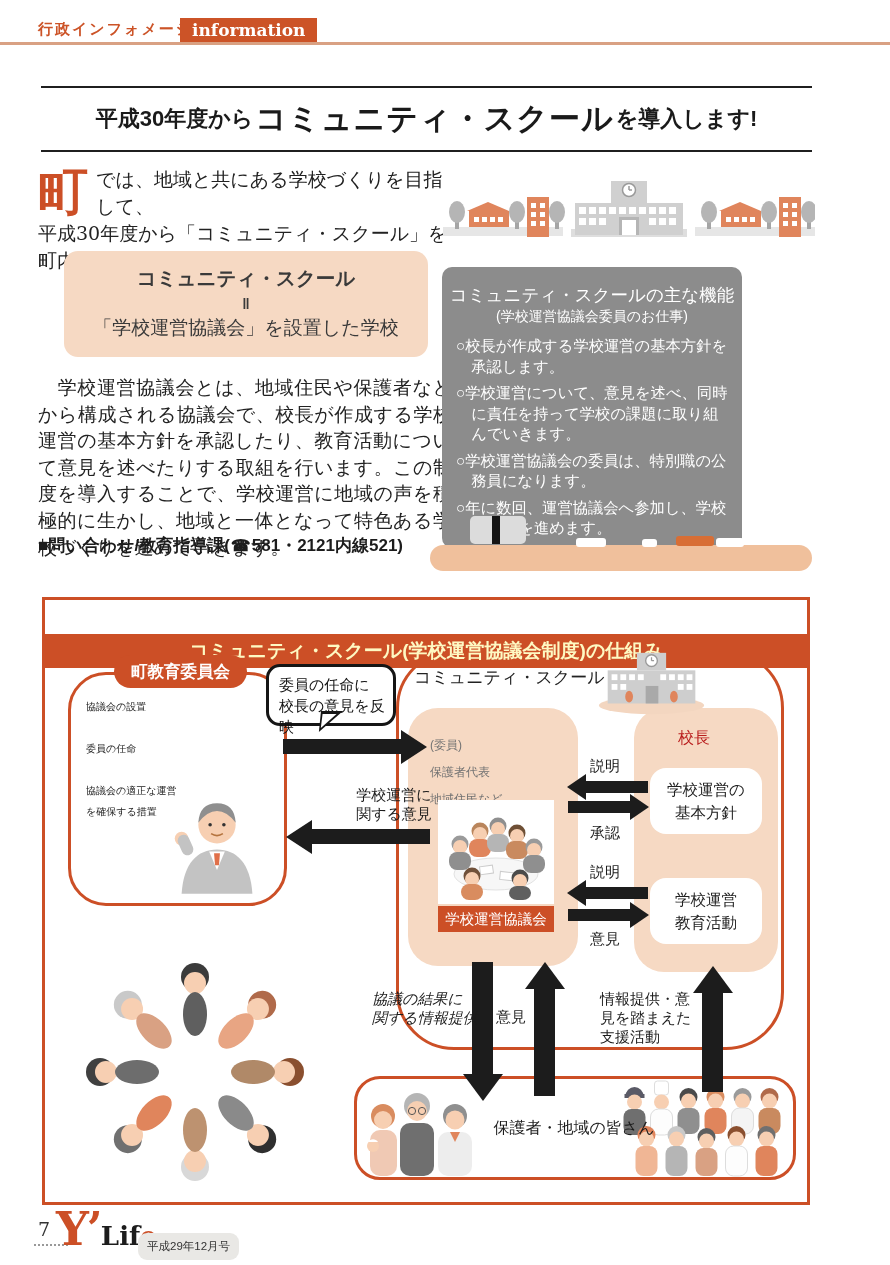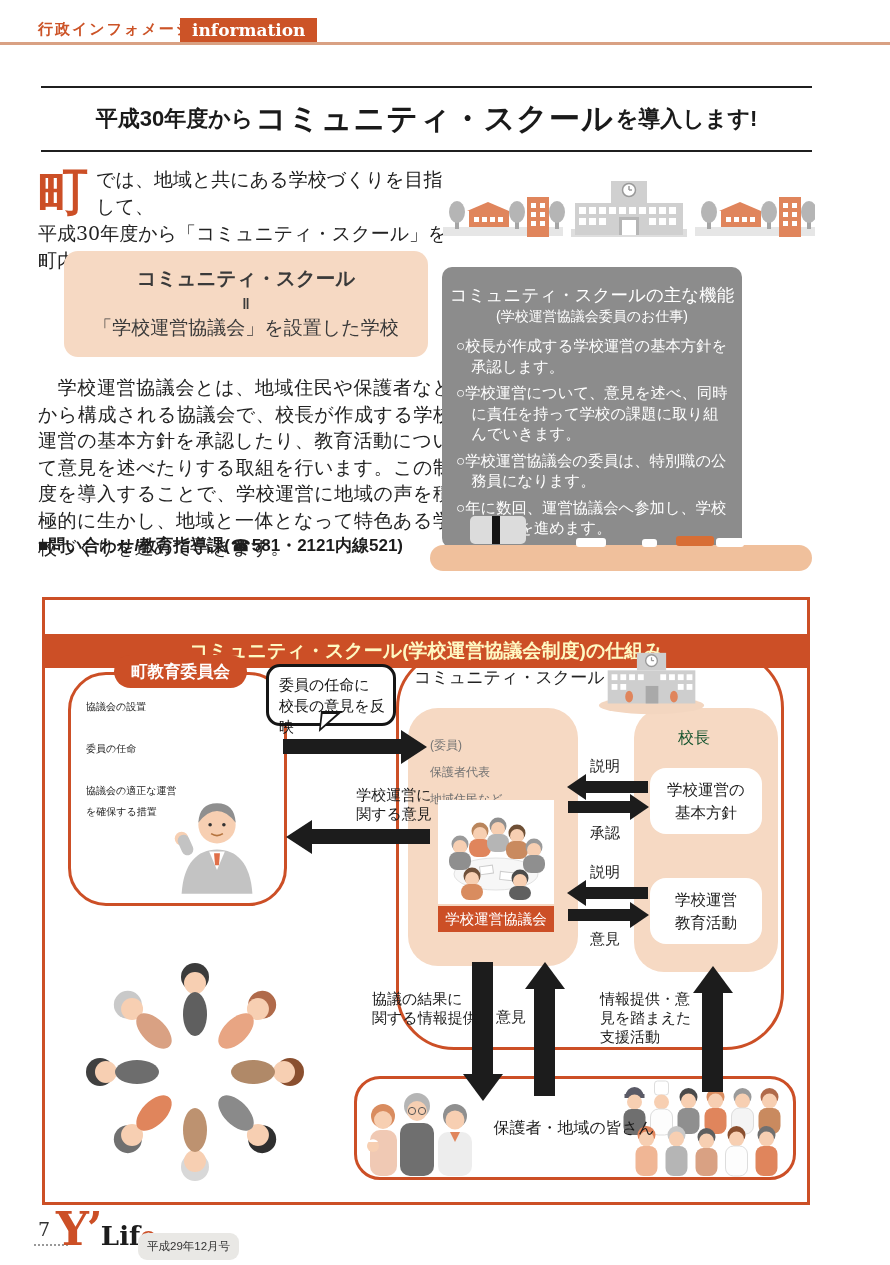--- a/index.html
+++ b/index.html
@@ -70,21 +70,21 @@
           border-top:14px solid #fff;transform:skew(-32deg);}
   .cs-box{left:396px;top:650px;width:388px;height:400px;border-radius:58px;}
   .cs-label{left:414px;top:666px;font-size:17px;color:#222;z-index:3;}
   .peach{position:absolute;background:#f6d9c3;border-radius:30px;z-index:2;}
   .members{left:408px;top:708px;width:170px;height:258px;}
   .member-lines{left:430px;top:732px;font-size:12px;line-height:27px;color:#737373;white-space:pre-line;z-index:3;}
   .meeting{left:438px;top:800px;width:116px;height:104px;background:#fff;z-index:3;}
   .tag-orange{left:438px;top:906px;width:116px;height:26px;background:#cc4f26;color:#fff;display:flex;
               align-items:center;justify-content:center;font-size:14.5px;z-index:3;}
   .principal{left:634px;top:708px;width:144px;height:264px;}
-  .p-title{left:634px;top:728px;width:120px;text-align:center;font-size:16px;color:#14532d;z-index:3;}
+  .p-title{left:634px;top:728px;width:120px;text-align:center;font-size:16px;color:#b91c1c;z-index:3;}
   .white-box{position:absolute;background:#fff;border-radius:16px;z-index:3;display:flex;align-items:center;
              justify-content:center;text-align:center;font-size:15.5px;line-height:23px;color:#222;white-space:pre-line;}
   .pbox1{left:650px;top:768px;width:112px;height:66px;}
   .pbox2{left:650px;top:878px;width:112px;height:66px;}
 
   .dg-label{position:absolute;font-size:15px;color:#1c1c1c;z-index:4;white-space:pre-line;}
 
   
   .harrow{position:absolute;background:#1c1c1c;z-index:4;}
   .harrow.right::after{content:"";position:absolute;left:100%;top:50%;transform:translateY(-50%);
@@ -322,21 +322,21 @@
   <div class="harrow sm right" style="left:568px;top:801px;width:62px;height:12px;"></div>
   <div class="dg-label" style="left:575px;top:824px;width:60px;text-align:center;">承認</div>
   <div class="dg-label" style="left:575px;top:863px;width:60px;text-align:center;">説明</div>
   <div class="harrow sm left" style="left:586px;top:887px;width:62px;height:12px;"></div>
   <div class="harrow sm right" style="left:568px;top:909px;width:62px;height:12px;"></div>
   <div class="dg-label" style="left:575px;top:930px;width:60px;text-align:center;">意見</div>
 
   <div class="varrow down" style="left:472px;top:962px;width:21px;height:112px;"></div>
   <div class="varrow up" style="left:534px;top:989px;width:21px;height:107px;"></div>
   <div class="varrow up" style="left:702px;top:993px;width:21px;height:99px;"></div>
-  <div class="dg-label" style="left:372px;top:990px;width:106px;">協議の結果に
+  <div class="dg-label" style="left:372px;top:990px;width:106px;font-style:italic;">協議の結果に
 関する情報提供</div>
   <div class="dg-label" style="left:496px;top:1008px;">意見</div>
   <div class="dg-label" style="left:600px;top:990px;width:100px;">情報提供・意
 見を踏まえた
 支援活動</div>
 
   <div class="round-box bottom-box"></div>
   <div class="abs bottom-label">保護者・地域の皆さん</div>
 
   <svg class="abs" style="left:364px;top:1086px;z-index:3;" width="132" height="90" viewBox="0 0 130 90">

